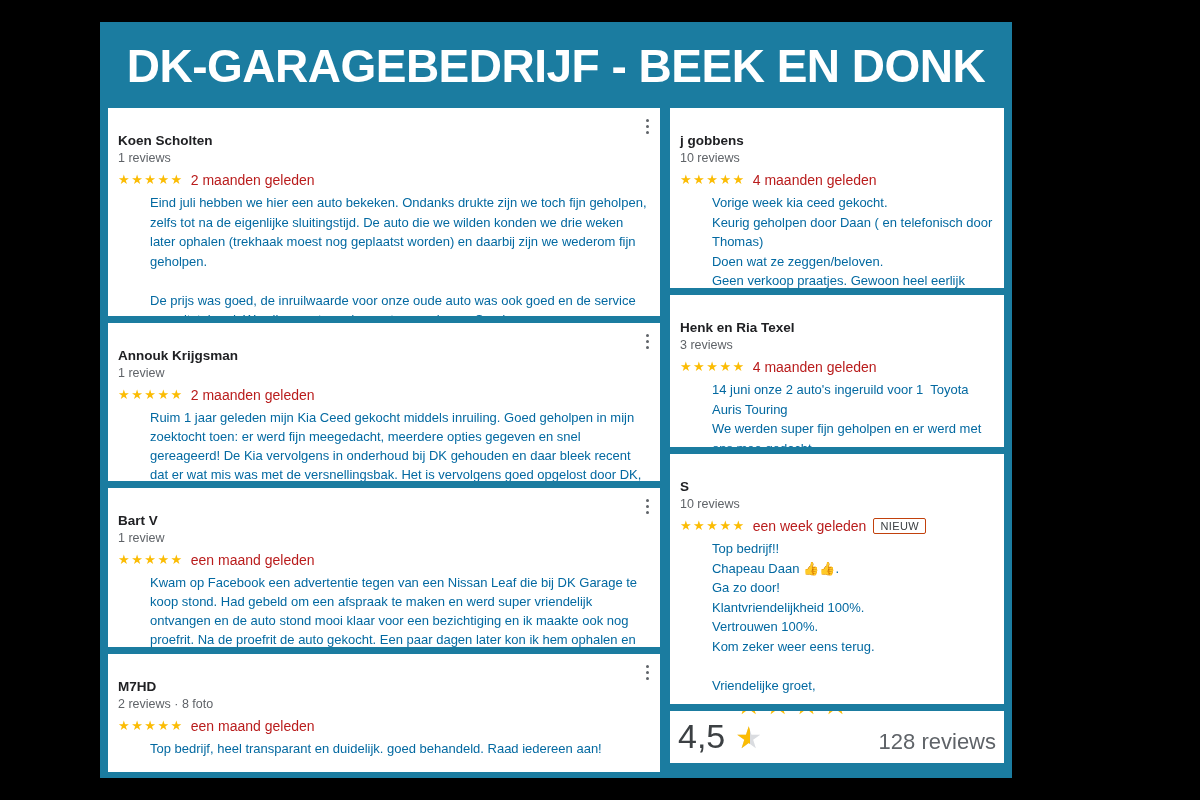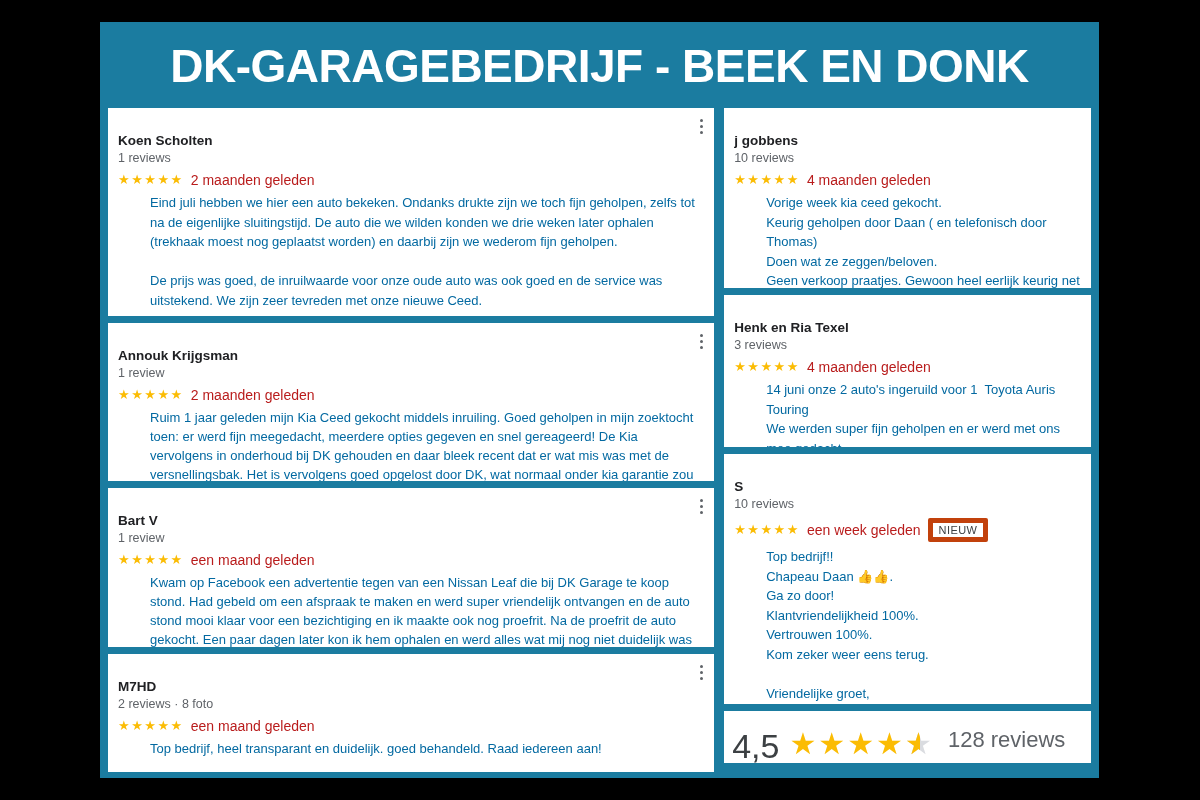--- a/index.html
+++ b/index.html
@@ -14,21 +14,21 @@
   #root {
     position: relative;
     width: 1200px;
     height: 800px;
     background: #000000;
   }
   .panel {
     position: absolute;
     left: 100px;
     top: 22px;
-    width: 999px;
+    width: 912px;
     height: 756px;
     background: #1b7ca0;
     box-sizing: border-box;
     padding: 8px 8px 8px 8px;
   }
   .title {
     color: #ffffff;
     font-size: 46px;
     font-weight: bold;
     letter-spacing: -0.5px;
@@ -80,21 +80,21 @@
     color: #fbbc04;
     font-size: 13px;
     letter-spacing: 1.5px;
     line-height: 14px;
   }
   .when {
     font-size: 14px;
     color: #b91c1c;
   }
   .badge {
-    border: 5px solid #c2410c;
+    border: 1px solid #c2410c;
     color: #3c4043;
     font-size: 11px;
     padding: 1px 6px;
     border-radius: 2px;
     letter-spacing: 0.4px;
   }
   .body {
     font-size: 13px;
     color: #0369a1;
     line-height: 19.5px;
@@ -119,22 +119,22 @@
     height: 3px;
     border-radius: 50%;
     background: #5f6368;
     margin: 0 0 3px 0;
   }
 
   
   .summary {
     background: #ffffff;
     display: flex;
-    align-items: flex-start;
-    padding: 16px 8px;
+    align-items: flex-end;
+    padding: 8px 8px;
     box-sizing: border-box;
     height: 52px;
     gap: 10px;
     overflow: hidden;
   }
   .summary .score {
     font-size: 34px;
     color: #3c4043;
     line-height: 38px;
     font-family: "Liberation Sans", sans-serif;

